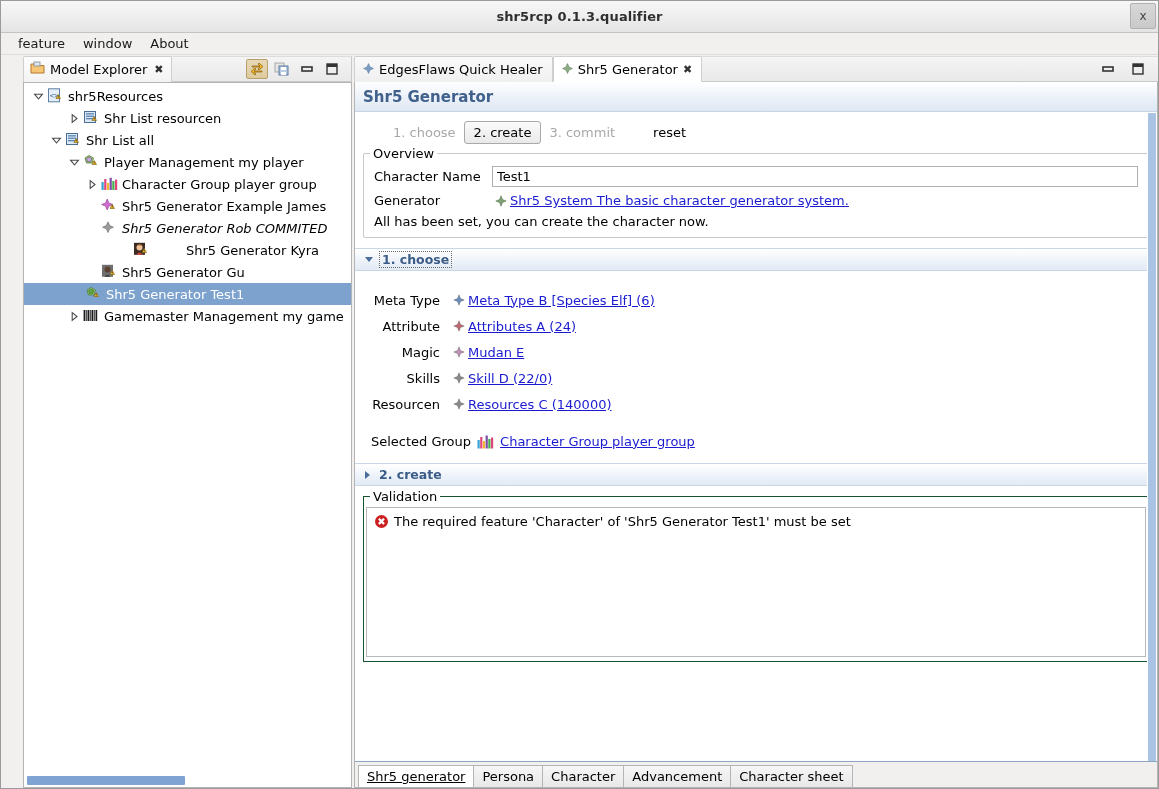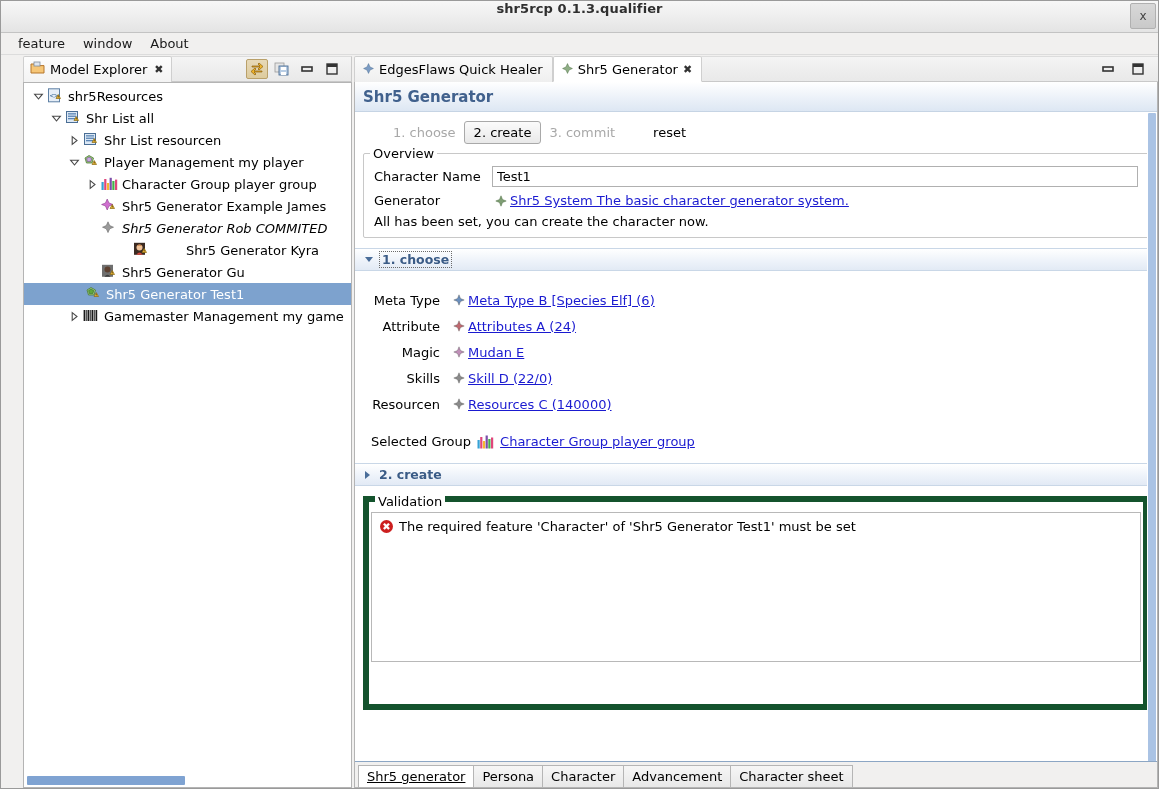--- a/index.html
+++ b/index.html
@@ -17,21 +17,21 @@
     width: 1159px; height: 789px;
     background: #f1f0ef;
     border: 1px solid #9a9a9a;
   }
 
   
   .titlebar {
     height: 32px;
     background: linear-gradient(to bottom, #f7f7f7 0%, #eeeeee 50%, #e4e4e4 100%);
     border-bottom: 1px solid #c3c3c3;
-    display: flex; align-items: flex-start; justify-content: center;
+    display: flex; align-items: center; justify-content: center;
     position: relative;
   }
   .titlebar .title {
     font-size: 13px; font-weight: bold; color: #2f2f2f;
     letter-spacing: 0.1px;
   }
   .close-btn {
     position: absolute; right: 2px; top: 2px;
     width: 26px; height: 26px;
     background: linear-gradient(to bottom,#d8d8d8,#c9c9c9);
@@ -321,24 +321,24 @@
   .field-icon { width: 18px; display: flex; justify-content: center; align-items: center; }
 
   .sel-group-row {
     display: flex; align-items: center; gap: 6px;
     padding: 14px 0 0 16px;
   }
 
   
   .val-box {
     margin: 10px 8px 0 8px;
-    border: 6px solid #14532d;
+    border: 1px solid #14532d;
     position: relative;
     padding: 10px 0 12px 0;
-    height: 214px;
+    height: 166px;
   }
   .val-title {
     position: absolute; top: -8px; left: 6px; background:#fff; padding:0 3px; font-size:13px;
   }
   .val-inner {
     margin: 0 2px 2px 2px;
     height: 150px;
     border: 1px solid #b8b8b8;
     background: #ffffff;
     padding: 6px 8px;
@@ -460,55 +460,55 @@
               <span class="tree-icon">
                 <svg width="17" height="16" viewBox="0 0 17 16">
                   <rect x="1.5" y="0.8" width="11" height="13" fill="#e6eef7" stroke="#5d7fa4" stroke-width="1"></rect>
                   <text x="7" y="9.5" font-size="7" fill="#2d5d8e" text-anchor="middle" font-family="monospace">&lt;&gt;</text>
                   <path d="M9 10.5 L13.5 10.5 L11.25 6.5 Z" fill="#e8b33a" stroke="#8a6a10" stroke-width="0.7"></path>
                   <rect x="10.9" y="7.6" width="0.8" height="1.8" fill="#6b4f08"></rect>
                 </svg>
               </span>
               <span class="tree-label">shr5Resources</span>
             </div>
-            <div class="tree-row" style="padding-left: 24px;">
+            <div class="tree-row" style="padding-left: 42px;">
               <span class="twisty">
                 <svg width="11" height="11" viewBox="0 0 11 11">
-                  <path d="M1.6 3.2 L9.4 3.2 L5.5 8 Z" fill="none" stroke="#4a4a4a" stroke-width="1.1"></path>
+                  <path d="M3.2 1.6 L8 5.5 L3.2 9.4 Z" fill="none" stroke="#4a4a4a" stroke-width="1.1"></path>
                 </svg>
               </span>
               <span class="tree-icon">
                 <svg width="17" height="16" viewBox="0 0 17 16">
                   <rect x="1.5" y="1.5" width="11" height="11" fill="#dce8f5" stroke="#4a6e95" stroke-width="1"></rect>
                   <rect x="3" y="3.2" width="8" height="1.3" fill="#5b85b5"></rect>
                   <rect x="3" y="5.6" width="8" height="1.3" fill="#5b85b5"></rect>
                   <rect x="3" y="8" width="8" height="1.3" fill="#5b85b5"></rect>
                   <path d="M9 10.5 L13.5 10.5 L11.25 6.5 Z" fill="#e8b33a" stroke="#8a6a10" stroke-width="0.7"></path>
                   <rect x="10.9" y="7.6" width="0.8" height="1.8" fill="#6b4f08"></rect>
                 </svg>
               </span>
-              <span class="tree-label">Shr List all</span>
-            </div>
-            <div class="tree-row" style="padding-left: 42px;">
+              <span class="tree-label">Shr List resourcen</span>
+            </div>
+            <div class="tree-row" style="padding-left: 24px;">
               <span class="twisty">
                 <svg width="11" height="11" viewBox="0 0 11 11">
-                  <path d="M3.2 1.6 L8 5.5 L3.2 9.4 Z" fill="none" stroke="#4a4a4a" stroke-width="1.1"></path>
+                  <path d="M1.6 3.2 L9.4 3.2 L5.5 8 Z" fill="none" stroke="#4a4a4a" stroke-width="1.1"></path>
                 </svg>
               </span>
               <span class="tree-icon">
                 <svg width="17" height="16" viewBox="0 0 17 16">
                   <rect x="1.5" y="1.5" width="11" height="11" fill="#dce8f5" stroke="#4a6e95" stroke-width="1"></rect>
                   <rect x="3" y="3.2" width="8" height="1.3" fill="#5b85b5"></rect>
                   <rect x="3" y="5.6" width="8" height="1.3" fill="#5b85b5"></rect>
                   <rect x="3" y="8" width="8" height="1.3" fill="#5b85b5"></rect>
                   <path d="M9 10.5 L13.5 10.5 L11.25 6.5 Z" fill="#e8b33a" stroke="#8a6a10" stroke-width="0.7"></path>
                   <rect x="10.9" y="7.6" width="0.8" height="1.8" fill="#6b4f08"></rect>
                 </svg>
               </span>
-              <span class="tree-label">Shr List resourcen</span>
+              <span class="tree-label">Shr List all</span>
             </div>
             <div class="tree-row" style="padding-left: 42px;">
               <span class="twisty">
                 <svg width="11" height="11" viewBox="0 0 11 11">
                   <path d="M1.6 3.2 L9.4 3.2 L5.5 8 Z" fill="none" stroke="#4a4a4a" stroke-width="1.1"></path>
                 </svg>
               </span>
               <span class="tree-icon">
                 <svg width="17" height="16" viewBox="0 0 17 16">
                   <path d="M6 1.5 L10.5 4 L9 9 L3.5 9 L2 4 Z" fill="#9fcf7c" stroke="#4d7a36" stroke-width="0.8"></path>

